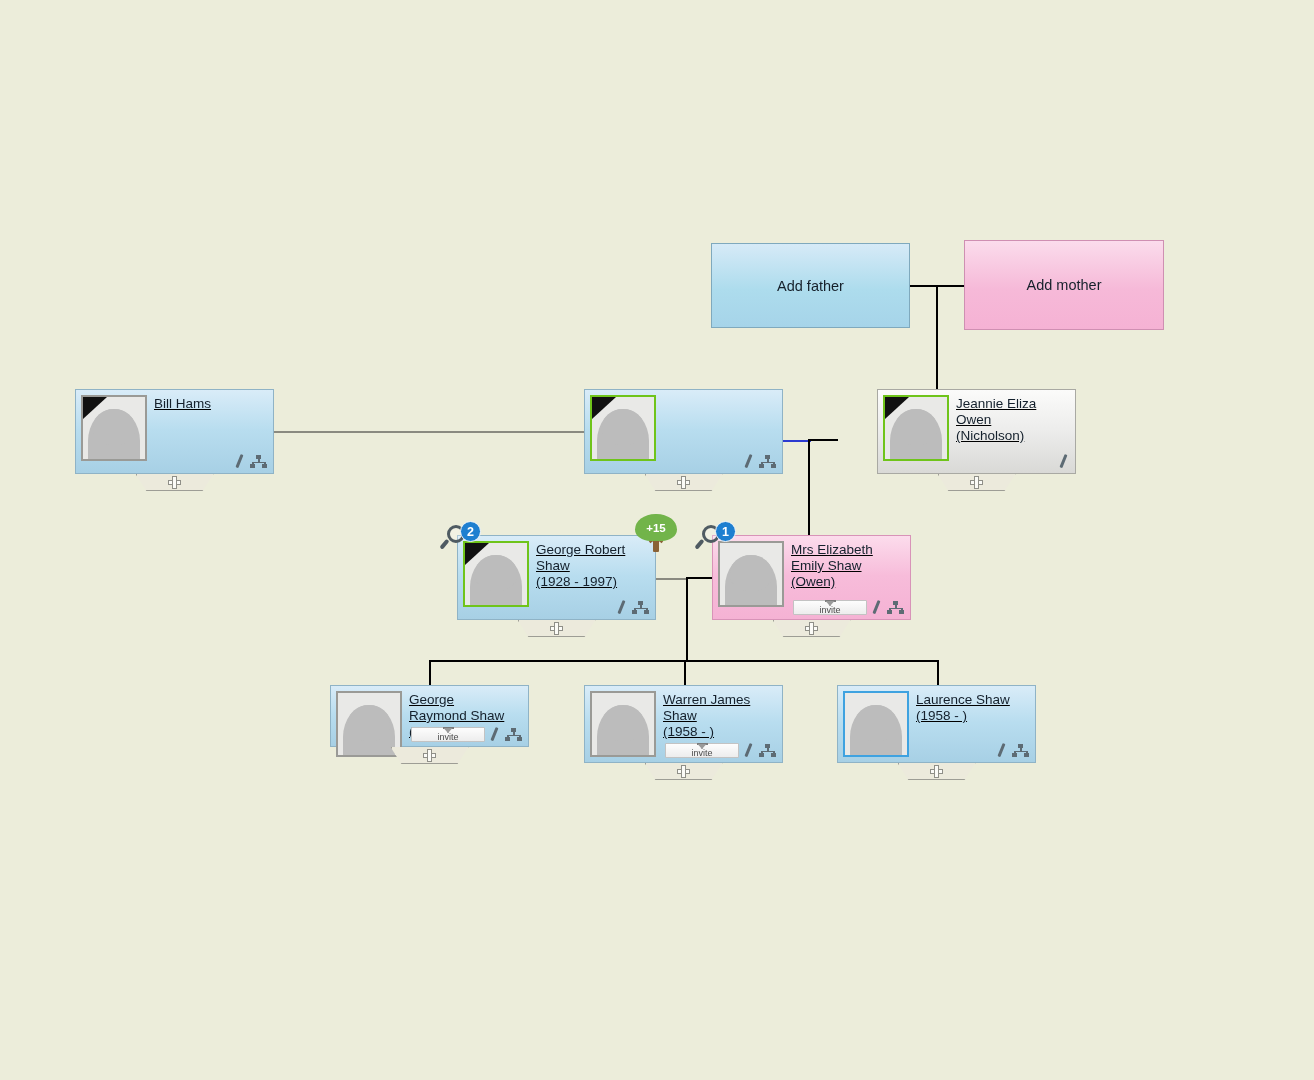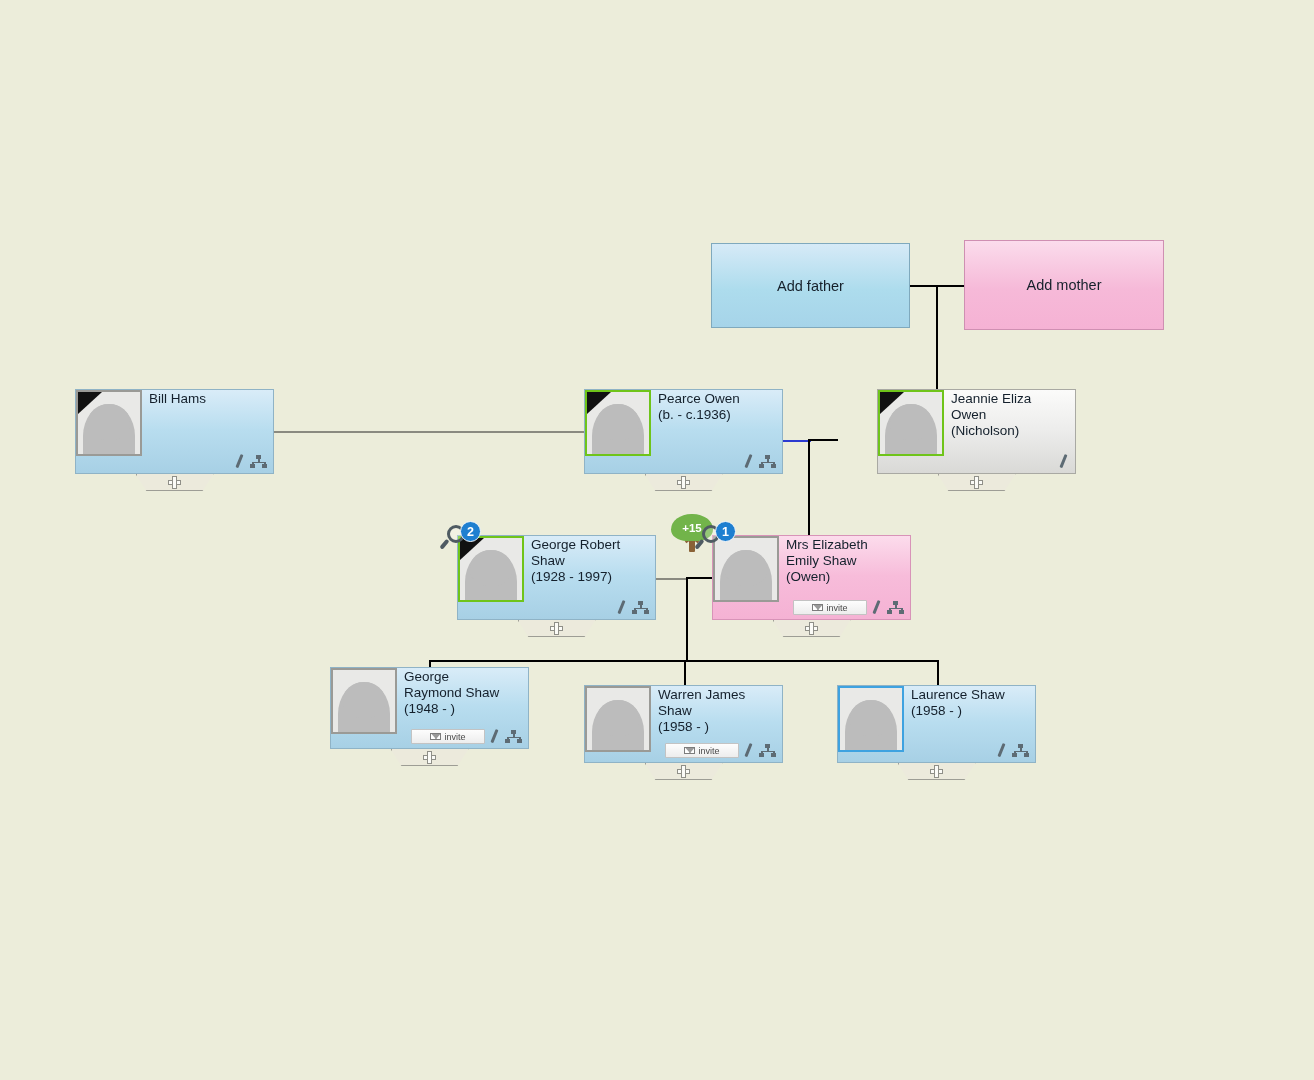--- a/index.html
+++ b/index.html
@@ -52,22 +52,24 @@
   .card {
     position: absolute;
     box-sizing: border-box;
   }
   .card-body {
     position: relative;
     box-sizing: border-box;
     width: 100%;
     height: 100%;
     display: flex;
+    padding: 5px;
     border: 1px solid #8fb3c6;
     background: linear-gradient(to bottom, #d6eaf7 0%, #b5dcee 48%, #a5cfe4 100%);
+    text-decoration: underline;
   }
   .card.male .card-body {
     border: 1px solid #8fb3c6;
     background: linear-gradient(to bottom, #d9ecf8 0%, #b8ddef 48%, #a7d0e5 100%);
   }
   .card.female .card-body {
     border: 1px solid #d893b8;
     background: linear-gradient(to bottom, #fcdcec 0%, #f7bcda 48%, #f5b2d4 100%);
   }
   .card.neutral .card-body {
@@ -178,20 +180,21 @@
     box-sizing: border-box;
     display: flex;
     align-items: center;
     justify-content: center;
     gap: 3px;
     font-size: 9px;
     color: #4a4a4a;
     background: linear-gradient(to bottom, #fdfdfd 0%, #ededed 100%);
     border: 1px solid #c3c3c3;
     border-radius: 1px;
+    flex-direction: column;
   }
   .invite-btn .env {
     width: 11px; height: 7px;
     border: 1px solid #7c7c7c;
     position: relative;
     background: #fff;
     box-sizing: border-box;
   }
   .invite-btn .env:before {
     content: "";
@@ -405,24 +408,20 @@
       </div>
     </div>
   </div>
 
   <div class="card male" style="left:584px; top:389px; width:199px; height:85px;">
     <div class="card-body">
       <div class="avatar green">
         <div class="silhouette"></div>
         <div class="corner"></div>
       </div>
-      <div class="card-text">
-        <div class="card-name">Pearce Owen</div>
-        <div class="card-dates">(b. - c.1936)</div>
-      </div>
       <div class="card-tools">
         <div class="icon-pencil"></div>
         <div class="icon-tree">
           <i class="n1"></i>
             <i class="vb"></i>
             <i class="hb"></i>
             <i class="l1"></i>
             <i class="l2"></i>
             <i class="n2"></i>
             <i class="n3"></i>
@@ -494,21 +493,21 @@
       </div>
     </div>
   </div>
 
   <div class="magnifier" style="left:447px; top:521px;">
     <div class="glass"></div>
     <div class="handle"></div>
     <div class="count-badge">2</div>
   </div>
 
-  <div class="tree-badge" style="left:671px; top:514px;">
+  <div class="tree-badge" style="left:635px; top:514px;">
     <div class="trunk"></div>
     <div class="canopy">
       <span class="label">+15</span>
     </div>
   </div>
 
   <div class="card female" style="left:712px; top:535px; width:199px; height:85px;">
     <div class="card-body">
       <div class="avatar">
         <div class="silhouette"></div>
@@ -543,21 +542,21 @@
       </div>
     </div>
   </div>
 
   <div class="magnifier" style="left:702px; top:521px;">
     <div class="glass"></div>
     <div class="handle"></div>
     <div class="count-badge">1</div>
   </div>
 
-  <div class="card male" style="left:330px; top:667px; width:199px; height:82px;">
+  <div class="card male" style="left:330px; top:685px; width:199px; height:62px;">
     <div class="card-body">
       <div class="avatar">
         <div class="silhouette"></div>
       </div>
       <div class="card-text">
         <div class="card-name">George
 Raymond Shaw</div>
         <div class="card-dates">(1948 - )</div>
       </div>
       <div class="invite-btn">

